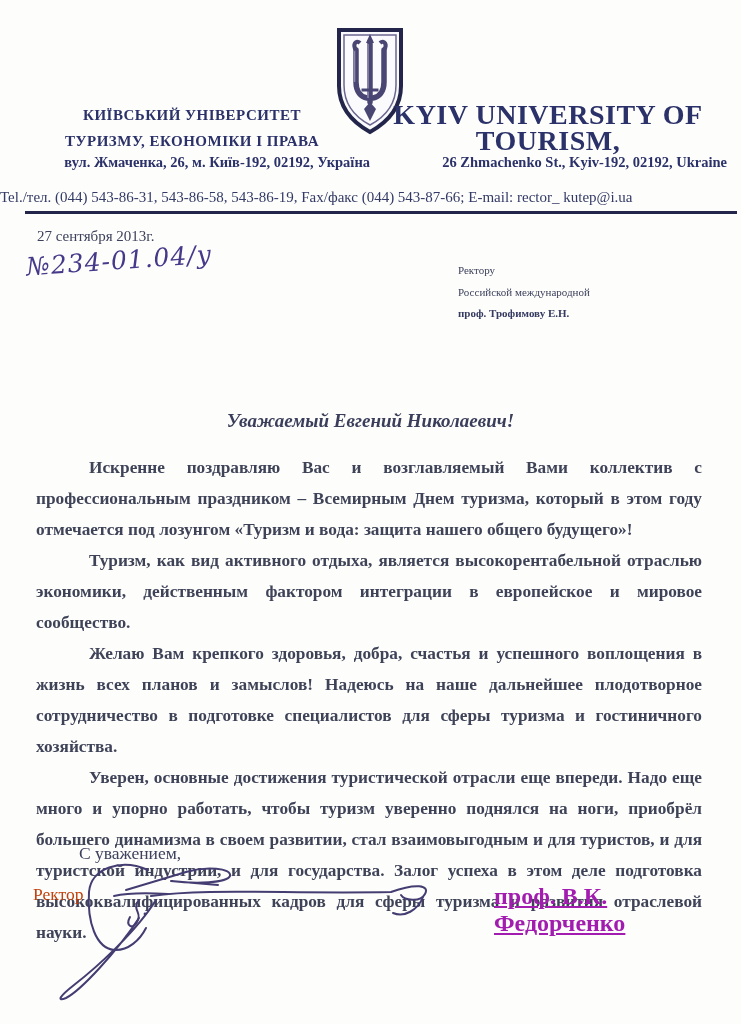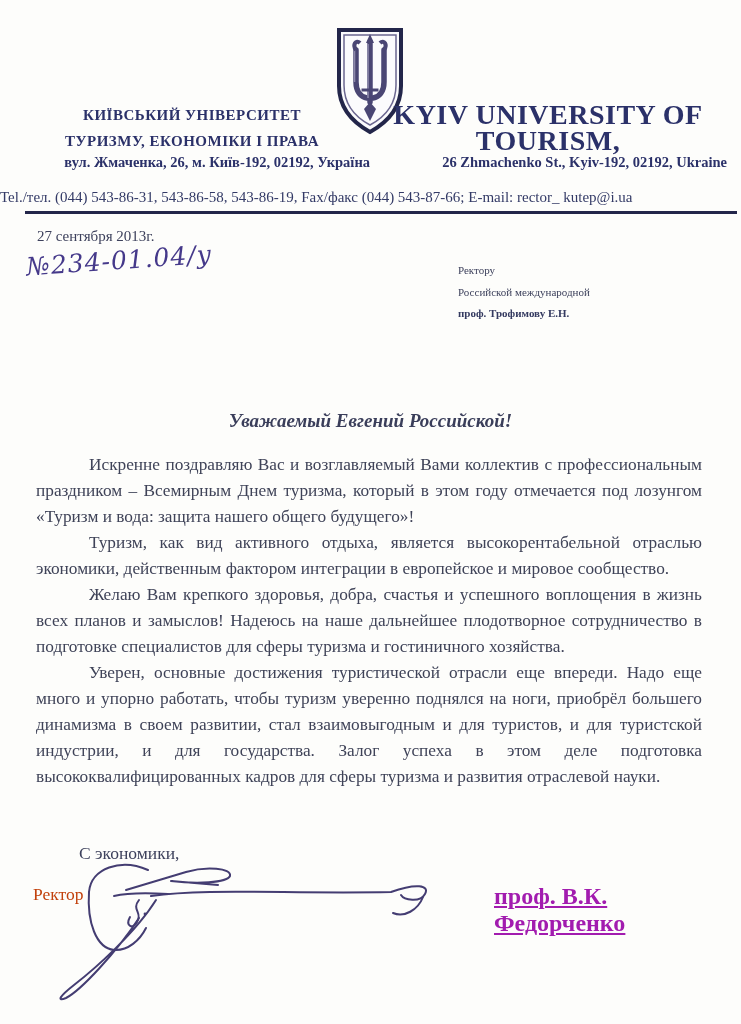--- a/index.html
+++ b/index.html
@@ -45,22 +45,22 @@
     left:424px;top:260px;width:280px;
     font-size:11px;line-height:21.5px;color:#3d415c;margin-left:34px;
   }
   .recipient .bold{font-weight:bold;color:#343a60;}
   .salutation{
     left:0;top:410px;width:741px;text-align:center;
     font-size:19px;font-weight:bold;font-style:italic;color:#3a3e5a;
   }
   .body-text{
     left:36px;top:452px;width:666px;
-    font-size:17.3px;line-height:26px;
-    text-align:justify;color:#3f4358;
+    font-size:17.3px;line-height:31px;
+    text-align:justify;color:#3f4358;font-weight:bold;
   }
   .body-text p{margin:0;text-indent:53px;}
   .closing{left:79px;top:843px;font-size:17.5px;color:#3d415c;}
   .signer-title{left:33px;top:884px;font-size:17.5px;color:#c2410c;}
   .signer-name{left:494px;top:883px;font-size:24px;font-weight:bold;color:#a21caf;text-decoration:underline;}
   .sig-svg{left:36px;top:850px;}
   .emblem-svg{left:331px;top:24px;}
 </style>
 </head>
 <body>
@@ -103,30 +103,30 @@
 
   <div class="abs date-line">27 сентября 2013г.</div>
   <div class="abs ref-number">№234-01.04/у</div>
 
   <div class="abs recipient">
     <div>Ректору</div>
     <div>Российской международной</div>
     <div class="bold">проф. Трофимову Е.Н.</div>
   </div>
 
-  <div class="abs salutation">Уважаемый Евгений Российской!</div>
+  <div class="abs salutation">Уважаемый Евгений Николаевич!</div>
 
   <div class="abs body-text">
     <p>Искренне поздравляю Вас и возглавляемый Вами коллектив с профессиональным праздником – Всемирным Днем туризма, который в этом году отмечается под лозунгом «Туризм и вода: защита нашего общего будущего»!</p>
     <p>Туризм, как вид активного отдыха, является высокорентабельной отраслью экономики, действенным фактором интеграции в европейское и мировое сообщество.</p>
     <p>Желаю Вам крепкого здоровья, добра, счастья и успешного воплощения в жизнь всех планов и замыслов! Надеюсь на наше дальнейшее плодотворное сотрудничество в подготовке специалистов для сферы туризма и гостиничного хозяйства.</p>
     <p>Уверен, основные достижения туристической отрасли еще впереди. Надо еще много и упорно работать, чтобы туризм уверенно поднялся на ноги, приобрёл большего динамизма в своем развитии, стал взаимовыгодным и для туристов, и для туристской индустрии, и для государства. Залог успеха в этом деле подготовка высококвалифицированных кадров для сферы туризма и развития отраслевой науки.</p>
   </div>
 
-  <div class="abs closing">С экономики,</div>
+  <div class="abs closing">С уважением,</div>
   <div class="abs signer-title">Ректор</div>
   <div class="abs signer-name">проф. В.К. Федорченко</div>
 
   <svg class="abs sig-svg" width="430" height="168" viewBox="0 0 430 168">
     <g stroke="#443d72" stroke-width="2" fill="none" stroke-linecap="round" stroke-linejoin="round">
       <path d="M112 20 C85 8 55 18 53 42 C51 72 60 98 78 100 C92 101 104 90 110 78"></path>
       <path d="M90 40 L150 22 C170 16 196 18 194 26 C191 33 160 34 135 31 L182 35"></path>
       <path d="M78 46 C95 42 115 43 132 44"></path>
       <path d="M115 46 C170 38 250 44 355 42 C380 33 394 35 389 44 C384 53 368 50 365 45"></path>
       <path d="M387 47 C382 60 368 68 357 63"></path>

